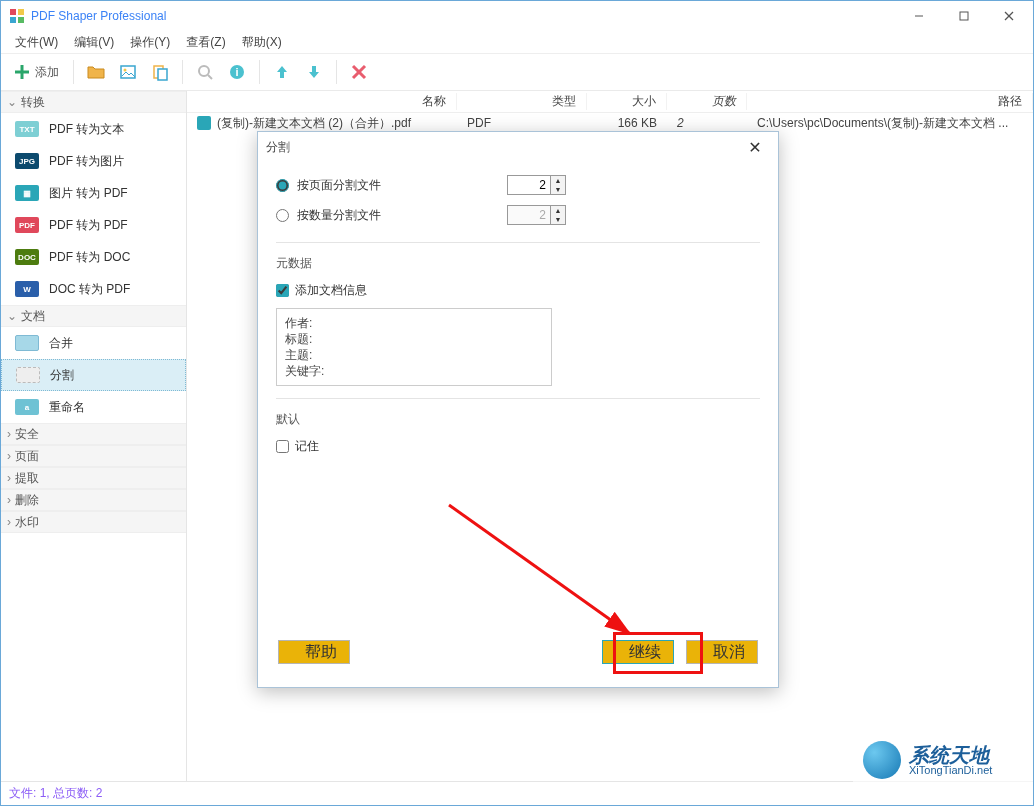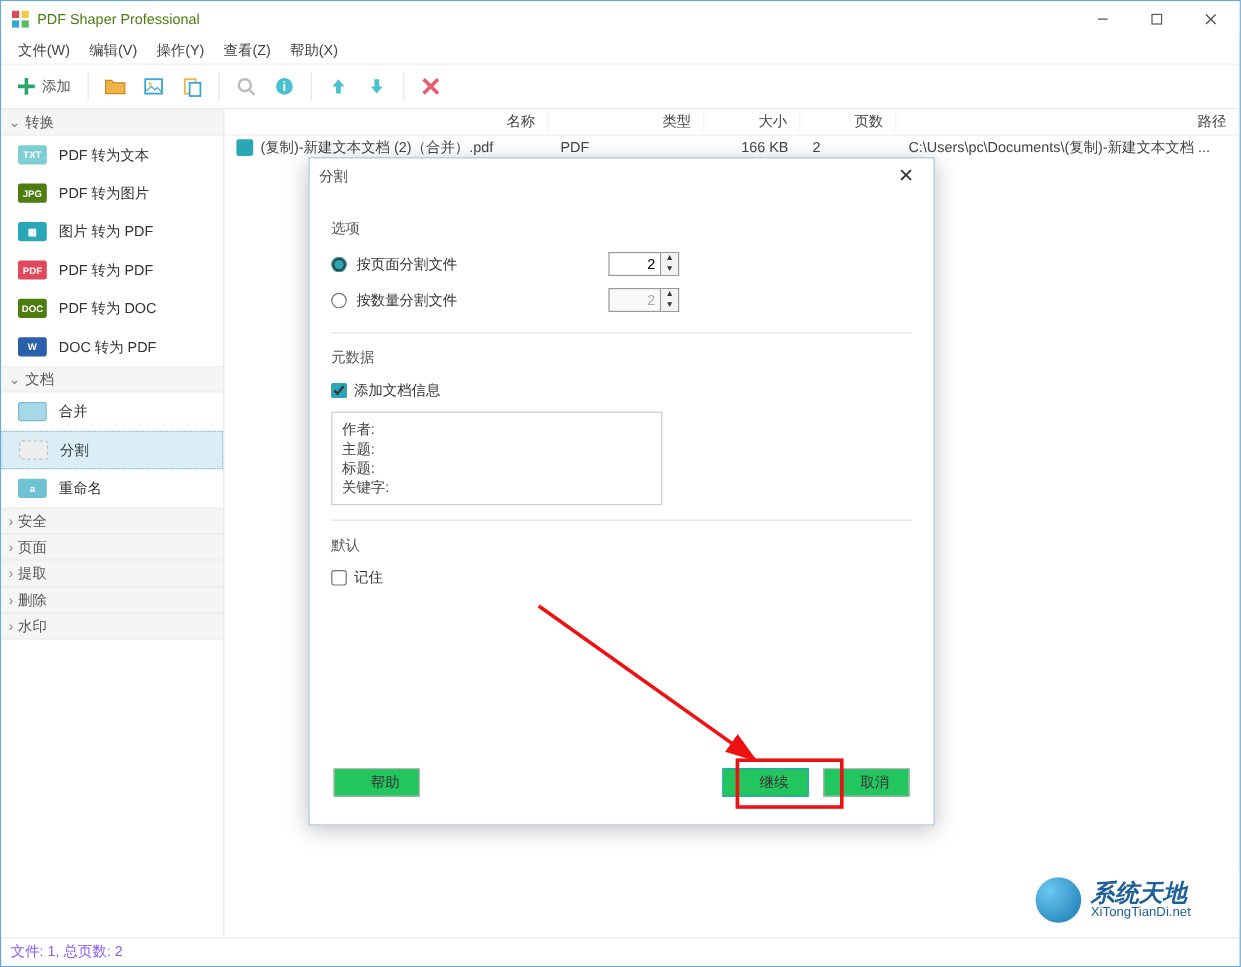--- a/index.html
+++ b/index.html
@@ -1,50 +1,50 @@
 <!DOCTYPE html>
 <html><head>
 <meta charset="utf-8">
 <style>
 * { box-sizing: border-box; margin: 0; padding: 0; font-family: "Microsoft YaHei", "Segoe UI", Tahoma, sans-serif; }
 body { width: 1034px; height: 806px; background: #fff; font-size: 12px; color: #333; position: relative; overflow: hidden; border: 1px solid #6aa8d8; }
-.titlebar { height: 30px; display: flex; align-items: center; padding: 0 2px 0 8px; background: #fff; font-size: 12px; color: #4d7c0f; }
+.titlebar { height: 30px; display: flex; align-items: center; padding: 0 2px 0 8px; background: #fff; font-size: 12px; color: #3b82f6; }
 .titlebar .logo { width: 16px; height: 16px; margin-right: 6px; }
 .titlebar .title { flex: 1; white-space: nowrap; }
 .titlebar .winbtns { display: flex; }
 .titlebar .winbtn { width: 45px; height: 29px; display: flex; align-items: center; justify-content: center; color: #888; }
 .menubar { height: 22px; display: flex; align-items: center; padding: 0 6px; font-size: 12px; color: #444; }
 .menubar .mitem { padding: 2px 8px; }
 .toolbar { height: 38px; display: flex; align-items: center; padding: 0 6px; border-top: 1px solid #eee; border-bottom: 1px solid #eaeaea; gap: 4px; }
 .tb-sep { width: 1px; height: 24px; background: #e5e5e5; margin: 0 4px; }
 .tb-btn { width: 28px; height: 28px; display: flex; align-items: center; justify-content: center; }
 .tb-add { display: flex; align-items: center; gap: 4px; padding: 0 6px; height: 28px; color: #555; }
 .mainrow { display: flex; height: calc(100% - 30px - 22px - 38px - 24px); }
 .sidebar { width: 186px; border-right: 1px solid #e5e5e5; overflow: hidden; background: #fff; }
 .side-header { display: flex; align-items: center; height: 22px; padding: 0 6px; background: #f5f5f5; border-top: 1px solid #eee; border-bottom: 1px solid #eee; font-size: 12px; color: #555; }
 .side-header .chev { margin-right: 4px; color: #888; }
 .side-item { display: flex; align-items: center; height: 32px; padding: 0 10px 0 14px; gap: 10px; font-size: 12px; }
 .side-item.selected { background: #daeef6; border: 1px dotted #7fbad4; }
 .iconbox { width: 24px; height: 16px; border-radius: 2px; display: flex; align-items: center; justify-content: center; font-size: 8px; font-weight: bold; color: #fff; }
 .iconbox.txt { background: #7ecfd4; }
-.iconbox.jpg { background: #4d7c0f; }
+.iconbox.jpg { background: #0c4a6e; }
 .iconbox.img { background: #2aa6b7; }
 .iconbox.pdf { background: #e0485b; }
 .iconbox.doc { background: #4d7c0f; }
 .iconbox.word { background: #2a5faa; }
 .iconbox.merge { background: #a7d8e8; border: 1px solid #7fbad4; }
 .iconbox.split { background: #eee; border: 1px dashed #bbb; }
 .iconbox.rename { background: #6ec2d4; }
 .content { flex: 1; position: relative; }
 .list-header { display: flex; height: 22px; align-items: center; border-bottom: 1px solid #eee; font-size: 12px; color: #444; }
 .list-header .col { padding: 0 10px; border-right: 1px solid #f2f2f2; text-align: right; }
 .col-name { width: 270px; }
 .col-type { width: 130px; }
 .col-size { width: 80px; text-align: right; }
-.col-pages { width: 80px; }
+.col-pages { width: 80px; font-style: italic; }
 .col-path { flex: 1; }
 .list-row { display: flex; height: 20px; align-items: center; font-size: 12px; color: #444; }
 .list-row .col { padding: 0 10px; white-space: nowrap; overflow: hidden; text-overflow: ellipsis; }
 .list-row .fname { display: flex; align-items: center; gap: 6px; }
 .pdficon { width: 14px; height: 14px; background: #2aa6b7; border-radius: 2px; }
 .statusbar { height: 24px; border-top: 1px solid #e5e5e5; display: flex; align-items: center; padding: 0 8px; font-size: 12px; color: #8b5cf6; }
 .dialog { position: absolute; left: 256px; top: 130px; width: 522px; height: 557px; background: #fff; border: 1px solid #aac3d8; box-shadow: 0 4px 18px rgba(0,0,0,0.25); display: flex; flex-direction: column; }
 .dlg-title { height: 30px; display: flex; align-items: center; padding: 0 8px; font-size: 12px; color: #444; }
 .dlg-title .spacer { flex: 1; }
 .dlg-close { width: 30px; height: 26px; display: flex; align-items: center; justify-content: center; font-size: 16px; color: #333; }
@@ -54,25 +54,25 @@
 .radio-row { display: flex; align-items: center; height: 30px; gap: 8px; }
 .radio-row input[type=radio] { accent-color: #2aa6b7; }
 .spinner { margin-left: auto; display: flex; align-items: center; }
 .spinner input { width: 44px; height: 20px; text-align: right; padding-right: 4px; border: 1px solid #999; font-size: 12px; }
 .spinner .spin-btns { display: flex; flex-direction: column; border: 1px solid #999; border-left: 0; }
 .spinner .spin-btns div { width: 14px; height: 9px; font-size: 7px; display: flex; align-items: center; justify-content: center; background: #f3f3f3; }
 .check-row { display: flex; align-items: center; gap: 6px; height: 24px; }
 .check-row input[type=checkbox] { accent-color: #2aa6b7; }
 .meta-box { border: 1px solid #ccc; margin-top: 6px; padding: 6px 8px; font-size: 12px; line-height: 16px; color: #444; width: 276px; }
 .dlg-footer { height: 46px; display: flex; align-items: center; padding: 0 20px; gap: 12px; margin-bottom: 12px; }
-.dlg-btn { width: 72px; height: 24px; border: 1px solid #b5b5b5; background: #22c55e; font-size: 12px; display: flex; align-items: center; justify-content: center; color: #333; padding-left: 14px; }
+.dlg-btn { width: 72px; height: 24px; border: 1px solid #b5b5b5; background: #eab308; font-size: 16px; display: flex; align-items: center; justify-content: center; color: #333; padding-left: 14px; }
 .dlg-btn.primary { border: 1px solid #2aa6b7; }
 .red-box { position: absolute; border: 3px solid #e11; pointer-events: none; }
 .arrow { position: absolute; pointer-events: none; }
-.watermark { position: absolute; right: 0; bottom: 28px; width: 180px; height: 54px; display: flex; align-items: center; gap: 8px; padding: 4px 10px; background: rgba(255,255,255,0.6); }
+.watermark { position: absolute; right: 0; bottom: 18px; width: 180px; height: 54px; display: flex; align-items: center; gap: 8px; padding: 4px 10px; background: rgba(255,255,255,0.6); }
 .watermark .globe { width: 38px; height: 38px; border-radius: 50%; background: radial-gradient(circle at 30% 30%, #6cc8ef, #1678b4); position: relative; }
 .watermark .txtblock { display: flex; flex-direction: column; line-height: 1; }
 .watermark .cn { font-size: 20px; font-weight: 800; color: #1d5f9a; font-style: italic; }
 .watermark .en { font-size: 11px; color: #1d5f9a; }
 .bg-watermark { position: absolute; right: 30px; bottom: 28px; font-size: 56px; font-weight: 800; color: #f5f5f5; letter-spacing: 6px; pointer-events: none; z-index: 0; white-space: nowrap; }
 </style>
 </head>
 <body>
 
 <div class="titlebar">
@@ -269,21 +269,20 @@
 </div>
 
 <div class="dialog">
   <div class="dlg-title">
     <span>分割</span>
     <div class="spacer"></div>
     <div class="dlg-close">✕</div>
   </div>
   <div class="dlg-body">
     <div class="group-box">
-      <div class="group-label">选项</div>
       <div class="radio-row" style="width:290px;">
         <input type="radio" checked="" style="">
         <span>按页面分割文件</span>
         <div class="spinner">
           <input type="text" value="2" style="">
           <div class="spin-btns">
               <div>▲</div>
               <div>▼</div>
             </div>
         </div>
@@ -302,22 +301,22 @@
     </div>
 
     <div class="group-box">
       <div class="group-label">元数据</div>
       <div class="check-row">
         <input type="checkbox" checked="" style="">
         <span>添加文档信息</span>
       </div>
       <div class="meta-box">
         <div>作者:</div>
+        <div>标题:</div>
         <div>主题:</div>
-        <div>标题:</div>
         <div>关键字:</div>
       </div>
     </div>
 
     <div>
       <div class="group-label">默认</div>
       <div class="check-row">
         <input type="checkbox" style="">
         <span>记住</span>
       </div>

